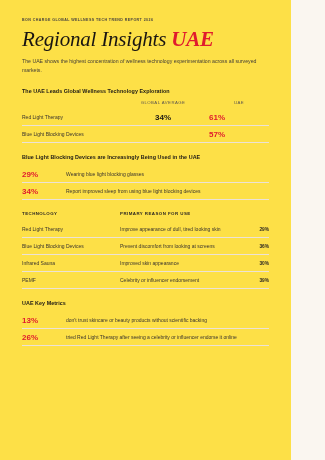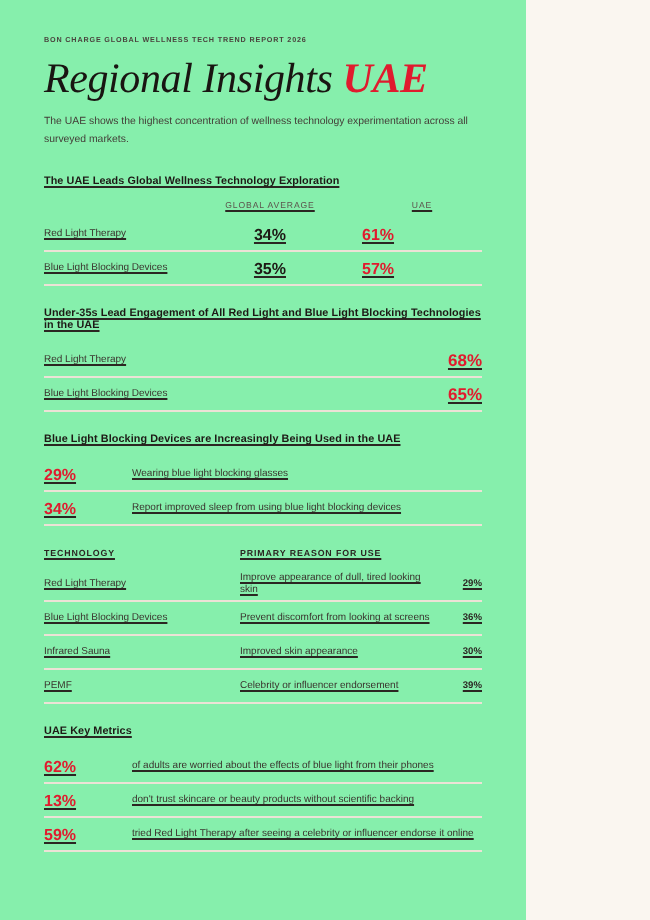--- a/index.html
+++ b/index.html
@@ -7,23 +7,23 @@
   body {
     width: 325px;
     height: 460px;
     background: #faf6f0;
     font-family: "Liberation Sans", sans-serif;
     color: #2b2622;
     overflow: hidden;
   }
 
   .page {
-    width: 263px;
+    width: 291px;
     height: 460px;
-    background: #86efac;
+    background: #fde047;
     padding: 18px 22px 0 22px;
   }
 
   
   .eyebrow {
     font-size: 3.6px;
     letter-spacing: 0.42px;
     font-weight: 700;
     color: #4a443e;
     text-transform: uppercase;
@@ -48,21 +48,21 @@
 
   .subtitle {
     font-size: 5.2px;
     line-height: 1.75;
     color: #433d37;
     max-width: 272px;
     margin-bottom: 13px;
   }
 
   
-  .section { margin-bottom: 11px; text-decoration: underline; }
+  .section { margin-bottom: 11px; }
 
   .section-title {
     font-size: 5.4px;
     font-weight: 700;
     color: #1d1915;
     letter-spacing: 0.05px;
     margin-bottom: 6px;
   }
 
   .row {
@@ -179,36 +179,24 @@
       <div class="ch c-global">GLOBAL AVERAGE</div>
       <div class="ch c-uae">UAE</div>
     </div>
     <div class="row">
       <div class="label">Red Light Therapy</div>
       <div class="val-global">34%</div>
       <div class="val-uae">61%</div>
     </div>
     <div class="row">
       <div class="label">Blue Light Blocking Devices</div>
-      <div class="val-global">35%</div>
       <div class="val-uae">57%</div>
     </div>
   </div>
 
-  <div class="section">
-    <div class="section-title">Under-35s Lead Engagement of All Red Light and Blue Light Blocking Technologies in the UAE</div>
-    <div class="row">
-      <div class="label">Red Light Therapy</div>
-      <div class="val-right">68%</div>
-    </div>
-    <div class="row">
-      <div class="label">Blue Light Blocking Devices</div>
-      <div class="val-right">65%</div>
-    </div>
-  </div>
 
   <div class="section">
     <div class="section-title">Blue Light Blocking Devices are Increasingly Being Used in the UAE</div>
     <div class="row">
       <div class="stat-lead">29%</div>
       <div class="stat-desc">Wearing blue light blocking glasses</div>
     </div>
     <div class="row">
       <div class="stat-lead">34%</div>
       <div class="stat-desc">Report improved sleep from using blue light blocking devices</div>
@@ -239,26 +227,22 @@
     <div class="row">
       <div class="td-tech">PEMF</div>
       <div class="td-reason">Celebrity or influencer endorsement</div>
       <div class="td-pct">39%</div>
     </div>
   </div>
 
   <div class="section">
     <div class="section-title">UAE Key Metrics</div>
     <div class="row">
-      <div class="stat-lead">62%</div>
-      <div class="stat-desc">of adults are worried about the effects of blue light from their phones</div>
-    </div>
-    <div class="row">
       <div class="stat-lead">13%</div>
       <div class="stat-desc">don't trust skincare or beauty products without scientific backing</div>
     </div>
     <div class="row">
-      <div class="stat-lead">59%</div>
+      <div class="stat-lead">26%</div>
       <div class="stat-desc">tried Red Light Therapy after seeing a celebrity or influencer endorse it online</div>
     </div>
   </div>
 
 </div>
 
 </body></html>

